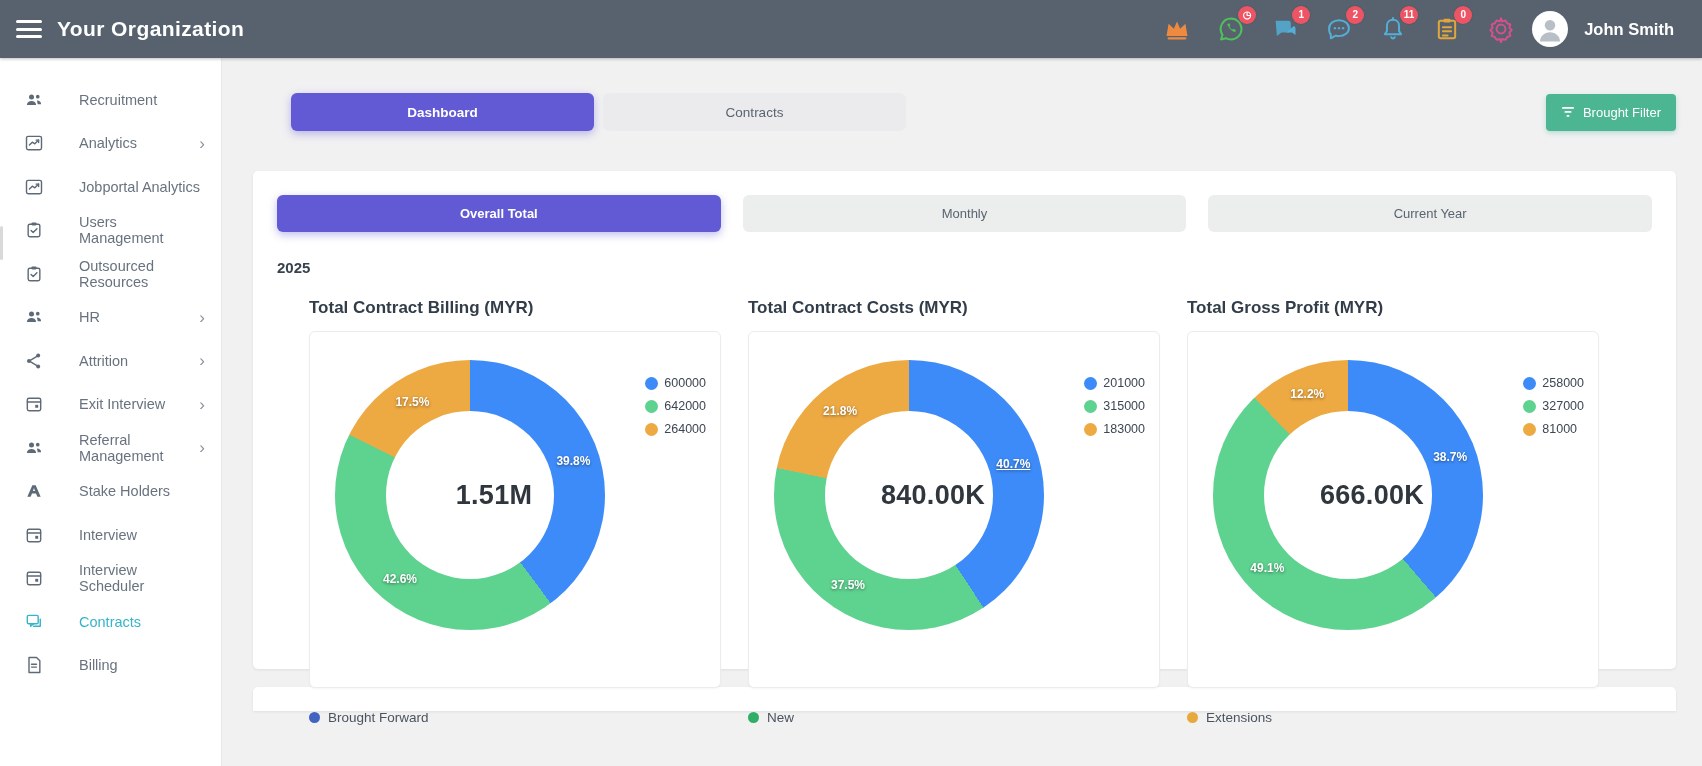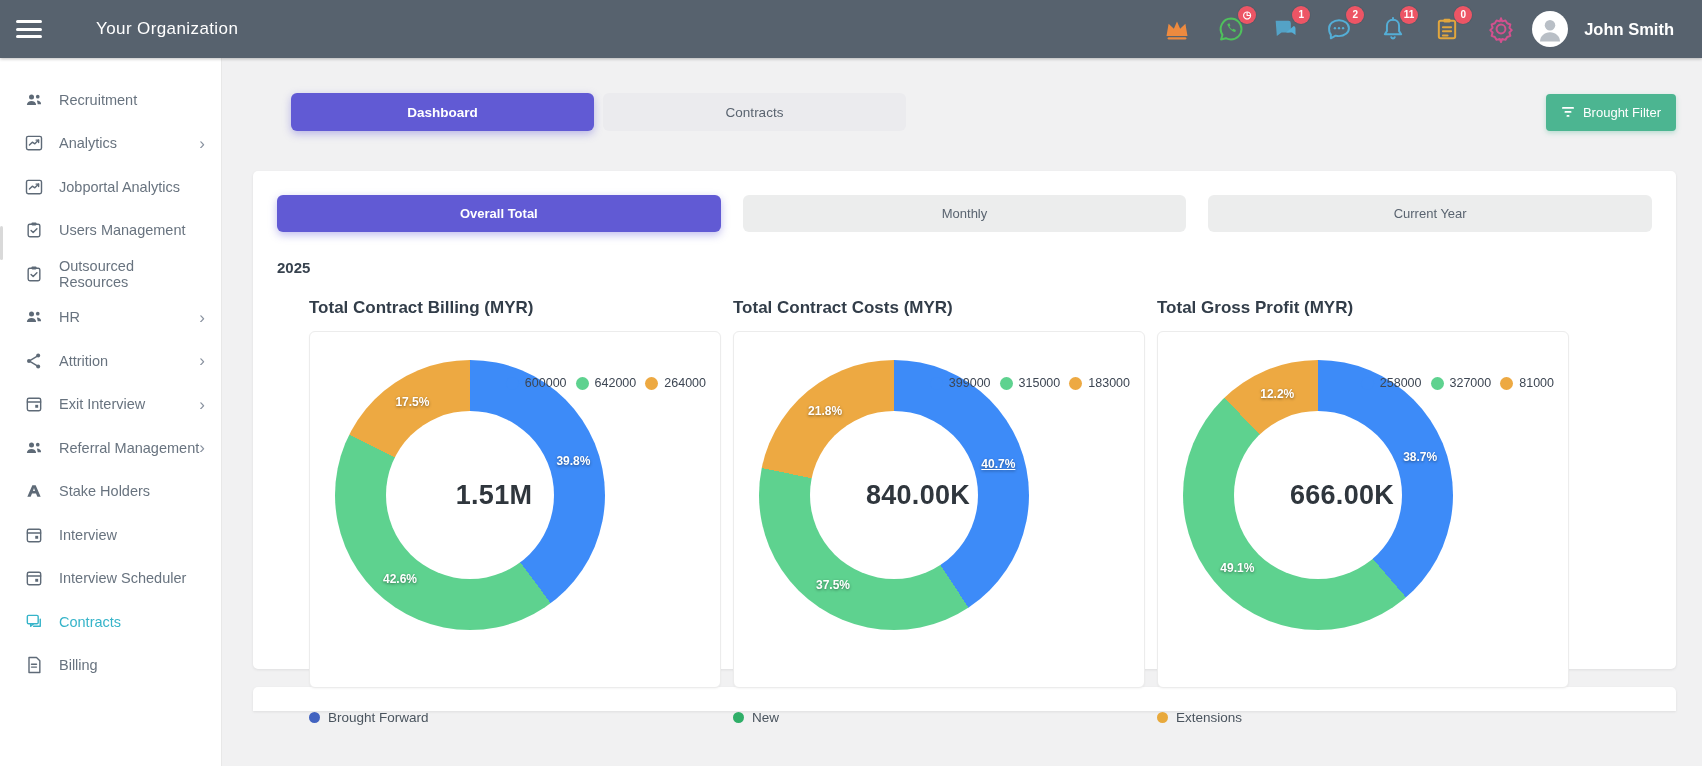--- a/index.html
+++ b/index.html
@@ -6,39 +6,39 @@
   html,body { width:1702px; height:766px; overflow:hidden; background:#f1f1f2;
     font-family:"Liberation Sans", sans-serif; }
 
   
   .hdr { position:absolute; top:0; left:0; right:0; height:58px; background:#57626e;
     display:flex; align-items:center; padding:0 28px 0 16px; z-index:10;
     box-shadow:0 1px 3px rgba(0,0,0,.25); }
   .burger { width:26px; height:18px; display:flex; flex-direction:column;
     justify-content:space-between; cursor:pointer; }
   .burger span { height:3px; background:#fff; border-radius:2px; }
-  .hdr-title { color:#fff; font-size:17px; font-weight:400; letter-spacing:.4px; margin-left:54px; }
+  .hdr-title { color:#fff; font-size:21px; font-weight:700; letter-spacing:.4px; margin-left:15px; }
   .hdr-spacer { flex:1; }
   .hdr-icons { display:flex; align-items:center; gap:24px; }
   .hicon { position:relative; width:30px; height:30px; display:flex; align-items:center;
     justify-content:center; cursor:pointer; }
   .hicon svg { width:28px; height:28px; }
   .badge { position:absolute; top:-8px; right:-10px; background:#ed5565; color:#fff;
     font-size:10px; font-weight:700; border-radius:10px; min-width:18px; height:18px;
     line-height:18px; text-align:center; padding:0 3px; box-shadow:0 0 0 1px rgba(0,0,0,.05); }
   .avatar { width:36px; height:36px; border-radius:50%; background:#fff; margin-left:16px;
     display:flex; align-items:center; justify-content:center; overflow:hidden; cursor:pointer; }
   .hdr-name { color:#ffffff; font-size:16.5px; font-weight:700; margin-left:16px; cursor:pointer; }
 
   
   .sidebar { position:absolute; top:58px; left:0; bottom:0; width:222px; background:#fff;
     border-right:1px solid #e8e8e8; padding-top:20px; }
   .side-scroll { position:absolute; left:0; top:168px; width:3px; height:34px; background:#d9d9d9; border-radius:2px; }
   .side-item { height:43.5px; display:flex; align-items:center; padding:0 16px 0 22px;
-    color:#68737f; font-size:14.5px; cursor:pointer; }
+    color:#68737f; font-size:14.5px; cursor:pointer;gap:20px; }
   .side-icon { width:24px; height:22px; margin-right:13px; color:#5e6a77;
     display:flex; align-items:center; justify-content:center; flex-shrink:0; }
   .side-icon svg { width:20px; height:20px; }
   .side-item.active { color:#36b4c9; }
   .side-item.active .side-icon { color:#36b4c9; }
   .chevron { margin-left:auto; color:#8a93a0; font-size:17px; line-height:1; }
 
   
   .main { position:absolute; top:58px; left:222px; right:0; bottom:0;
     padding:35px 26px 0 31px; overflow:hidden; }
@@ -56,35 +56,35 @@
     box-shadow:0 1px 3px rgba(0,0,0,.08); padding:24px 24px 0; height:498px; }
   .period-tabs { display:flex; gap:22px; }
   .period-tab { flex:1; height:37px; border-radius:6px; font-size:13px;
     display:flex; align-items:center; justify-content:center; cursor:pointer; }
   .period-tab.active { background:#615ad4; color:#fff; font-weight:700;
     box-shadow:0 3px 8px rgba(97,90,212,.4); }
   .period-tab.inactive { background:#eceded; color:#5a6470; }
 
   .year { margin-top:27px; font-size:15px; font-weight:700; color:#37424e; }
 
-  .charts { display:flex; gap:12px; margin-top:16px;padding-left:32px; }
+  .charts { display:flex; gap:27px; margin-top:16px;padding-left:32px; }
   .chart-col { width:412px; }
   .chart-title { font-size:17px; font-weight:700; color:#323d49; margin:6px 0 13px; }
   .chart-card { position:relative; width:412px; height:357px; border:1px solid #ececec;
     border-radius:6px; background:#fff; box-shadow:0 1px 2px rgba(0,0,0,.04); overflow:hidden; }
 
   .donut { position:absolute; left:25px; top:28px; width:270px; height:270px; cursor:pointer; }
   .ring { position:absolute; inset:0; border-radius:50%; }
   .hole { position:absolute; left:51px; top:51px; width:168px; height:168px; background:#fff;
     border-radius:50%; display:flex; align-items:center; justify-content:center; }
   .center-val { font-size:27px; font-weight:700; color:#2f363d; letter-spacing:.3px;margin-left:48px; }
   .pct { position:absolute; transform:translate(-50%,-50%); font-size:12px; font-weight:700;
     color:#fff; text-shadow:0 1px 3px rgba(0,0,0,.45); white-space:nowrap; }
 
-  .clegend { position:absolute; right:14px; top:44px; display:flex; flex-direction:row; gap:9px;align-items:center; }
+  .clegend { position:absolute; right:14px; top:44px; display:flex; flex-direction:column; gap:9px; }
   .clegend-item { display:flex; align-items:center; gap:6px; font-size:12.5px; color:#3d4653; cursor:pointer; }
   .dot { border-radius:50%; flex-shrink:0; }
   .dot-13 { width:13px; height:13px; }
   .dot-11 { width:11px; height:11px; }
 
   .foot-legend { display:flex; align-items:center; gap:8px; margin-top:22px;
     font-size:13.5px; color:#4a545e; cursor:pointer; }
 
   .next-card { margin-top:18px; height:24px; background:#fff; border-radius:5px 5px 0 0;
     box-shadow:0 1px 3px rgba(0,0,0,.08); }
@@ -383,21 +383,21 @@
               <span class="pct" style="left: 239.381px; top: 103.605px; text-decoration: underline;">40.7%</span>
               <span class="pct" style="left: 74.0164px; top: 225.344px;">37.5%</span>
               <span class="pct" style="left: 66.0499px; top: 50.5792px;">21.8%</span>
               <div class="hole">
                 <span class="center-val">840.00K</span>
               </div>
             </div>
             <div class="clegend">
               <div class="clegend-item">
                 <span class="dot dot-13" style="background: rgb(61, 139, 248);"></span>
-                <span>399000</span>
+                <span>201000</span>
               </div>
               <div class="clegend-item">
                 <span class="dot dot-13" style="background: rgb(94, 210, 143);"></span>
                 <span>315000</span>
               </div>
               <div class="clegend-item">
                 <span class="dot dot-13" style="background: rgb(237, 169, 66);"></span>
                 <span>183000</span>
               </div>
             </div>

